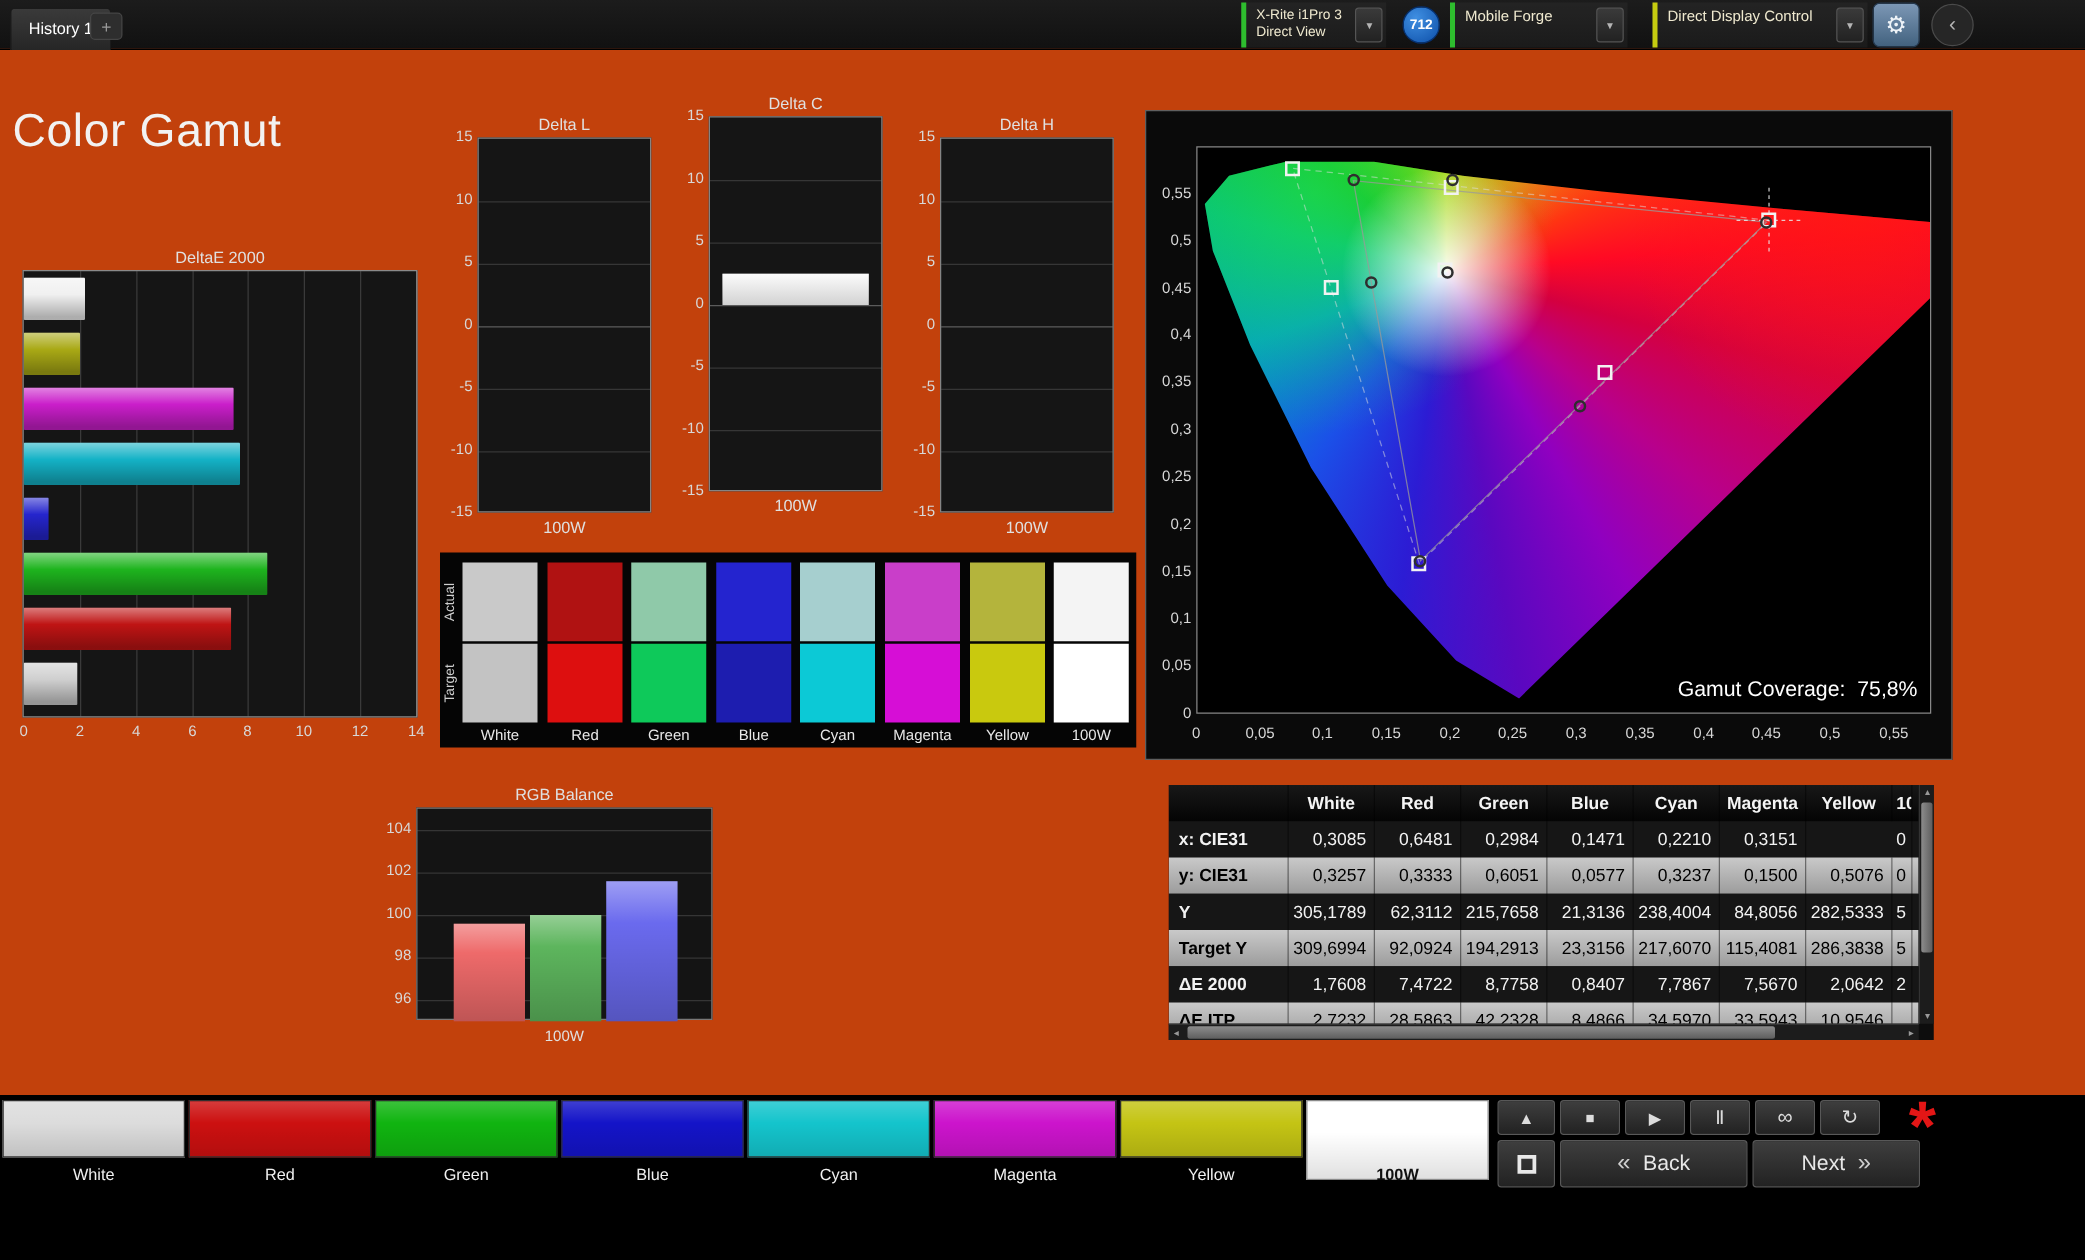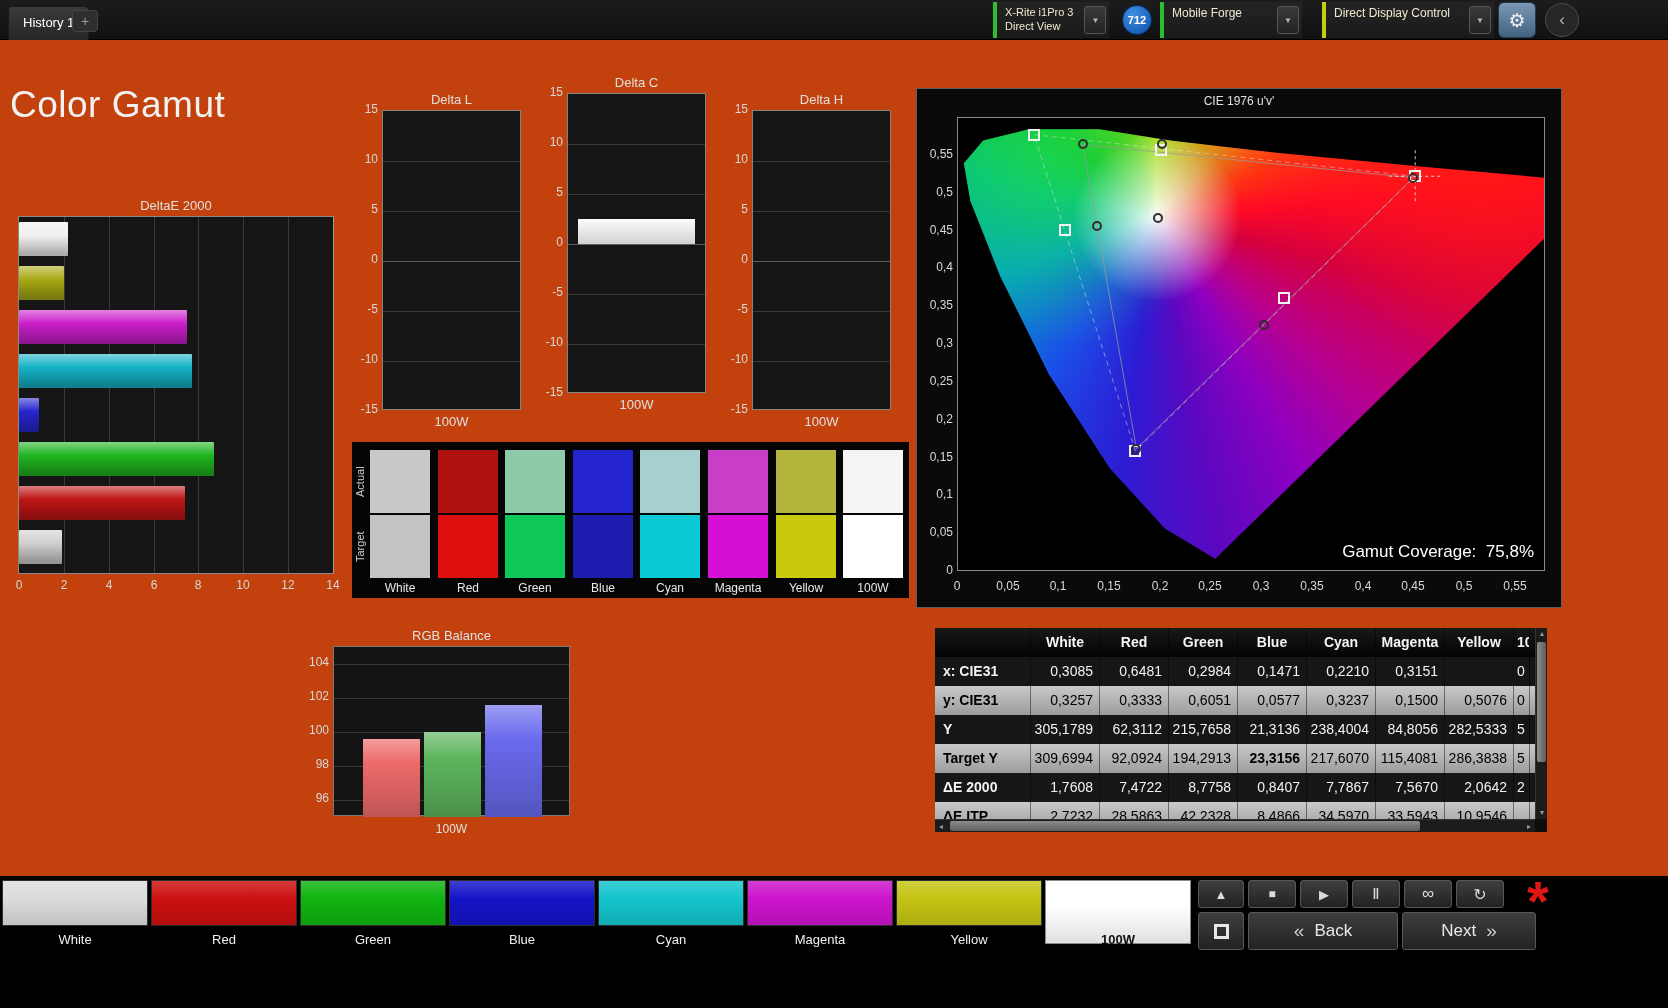--- a/index.html
+++ b/index.html
@@ -219,21 +219,20 @@
       <div class="sw-label" style="left: 356px;">Magenta</div>
       <div class="sw" style="left: 424px; top: 8px; background-color: rgb(180, 180, 60);"></div>
       <div class="sw" style="left: 424px; top: 73px; background-color: rgb(201, 201, 14);"></div>
       <div class="sw-label" style="left: 424px;">Yellow</div>
       <div class="sw" style="left: 491px; top: 8px; background-color: rgb(244, 244, 244);"></div>
       <div class="sw" style="left: 491px; top: 73px; background-color: rgb(255, 255, 255);"></div>
       <div class="sw-label" style="left: 491px;">100W</div>
     </div>
 
   <div id="cie76">
-    <div id="cie-title">CIE 1976 u'v'</div>
     <div id="cie-plot">
       <div id="cie-shape"></div>
       <svg id="cie-svg" width="588" height="454">
           <polygon points="457.22068965517246,58.26333333333332 76.0344827586207,16.646666666666697 177.41379310344828,332.93333333333334" fill="none" stroke="#e0e0e0" stroke-width="1" opacity="0.5" stroke-dasharray="5 4"></polygon>
           <polygon points="455.1931034482759,59.776666666666635 124.69655172413793,26.48333333333334 178.42758620689654,330.6633333333333" fill="none" stroke="#9a9a9a" stroke-width="1" opacity="0.75"></polygon>
           <line x1="431.22068965517246" y1="58.26333333333332" x2="483.22068965517246" y2="58.26333333333332" stroke="#e8e8e8" stroke-dasharray="3 3" opacity="0.85"></line>
           <line x1="457.22068965517246" y1="32.26333333333332" x2="457.22068965517246" y2="84.26333333333332" stroke="#e8e8e8" stroke-dasharray="3 3" opacity="0.85"></line>
         </svg>
       <div id="coverage">
         <span>Gamut Coverage:</span>&nbsp;&nbsp;<span>75,8%</span>
@@ -345,21 +344,21 @@
           <div class="tcell val" style="width: 69px;">238,4004</div>
           <div class="tcell val" style="width: 69px;">84,8056</div>
           <div class="tcell val" style="width: 69px;">282,5333</div>
           <div class="tcell val clipcol" style="width: 16px;">5</div>
         </div>
         <div class="trow light">
           <div class="tcell rowlabel" style="width: 96px;">Target Y</div>
           <div class="tcell val" style="width: 69px;">309,6994</div>
           <div class="tcell val" style="width: 69px;">92,0924</div>
           <div class="tcell val" style="width: 69px;">194,2913</div>
-          <div class="tcell val" style="width: 69px; font-weight: bold;">23,3156</div>
+          <div class="tcell val" style="width: 69px;">23,3156</div>
           <div class="tcell val" style="width: 69px;">217,6070</div>
           <div class="tcell val" style="width: 69px;">115,4081</div>
           <div class="tcell val" style="width: 69px;">286,3838</div>
           <div class="tcell val clipcol" style="width: 16px;">5</div>
         </div>
         <div class="trow dark">
           <div class="tcell rowlabel" style="width: 96px;">ΔE 2000</div>
           <div class="tcell val" style="width: 69px;">1,7608</div>
           <div class="tcell val" style="width: 69px;">7,4722</div>
           <div class="tcell val" style="width: 69px;">8,7758</div>

